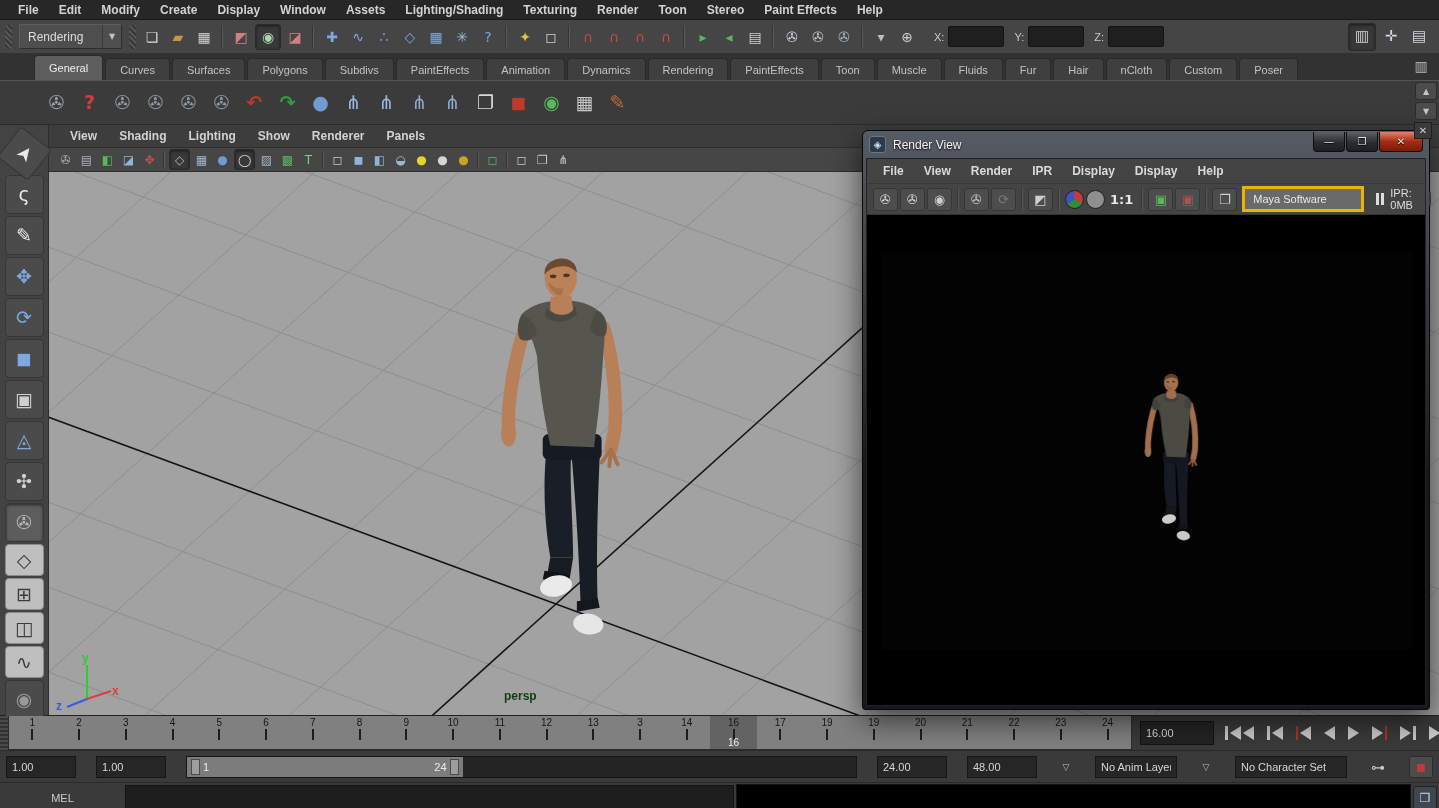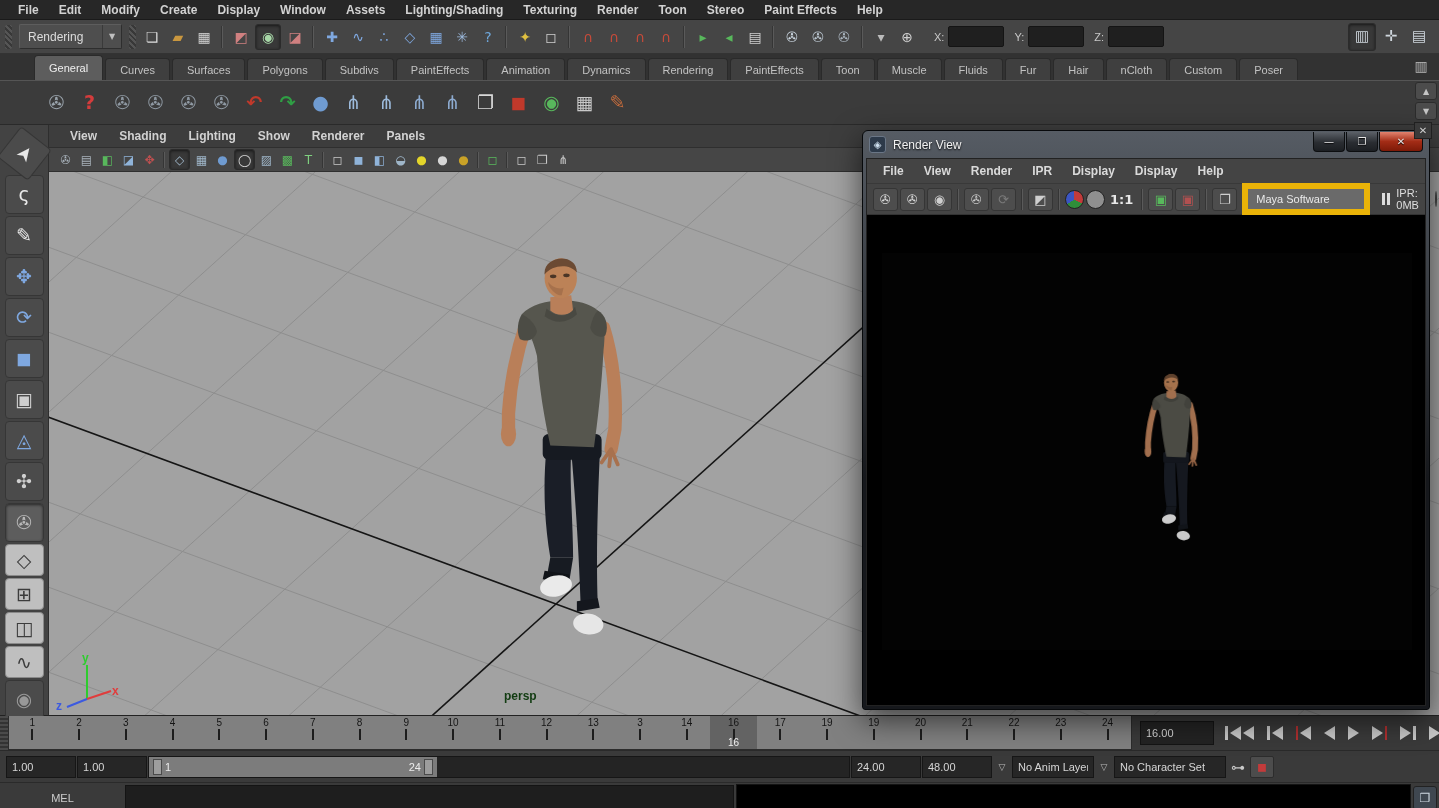--- a/index.html
+++ b/index.html
@@ -78,21 +78,21 @@
         display:flex;flex-direction:column;}
   .rv-menus{display:flex;align-items:center;height:24px;padding-left:6px;background:#444;}
   .rv-menus .menu-item{padding:0 10px;color:#dadada;}
   .rv-toolbar{display:flex;align-items:center;height:30px;background:#444;border-top:1px solid #393939;border-bottom:1px solid #333;padding:0 5px;}
   .rv-toolbar .icon{width:23px;height:21px;background:#4d4d4d;border:1px solid #353535;font-size:13px;}
   .rv-toolbar .icon.sep{width:6px;background:linear-gradient(to right,transparent 2px,#353535 2px,#353535 3px,#5a5a5a 3px,#5a5a5a 4px,transparent 4px);border:none;}
   .ball-rgb{background:conic-gradient(#c23b3b 0 33%,#2f8d3a 33% 66%,#3b55c2 66%) !important;border-radius:50% !important;width:17px !important;height:17px !important;border:1px solid #222 !important;}
   .ball-alpha{background:#8f8f8f !important;border-radius:50% !important;width:17px !important;height:17px !important;border:1px solid #222 !important;}
   .txt{background:none !important;border:none !important;color:#e8e8e8;font-weight:bold;font-size:13px;width:auto !important;padding:0 3px;}
   .renderer-field{height:20px;min-width:100px;display:flex;align-items:center;padding:0 8px;margin:12px 4px;
-        background:#6a6a6a;border:6px solid #eab308;color:#e9e9e9;font-size:11px;}
+        background:#6a6a6a;border:3px solid #eab308;color:#e9e9e9;font-size:11px;}
   .pausebars{display:flex;gap:2px;margin:0 6px 0 8px;}
   .pausebars i{width:3px;height:12px;background:#dcdcdc;}
   .ipr-mem{color:#dedede;font-size:11px;margin-right:16px;}
   .stopdot{width:14px;height:14px;border-radius:50%;background:#8a8a8a;border:1px solid #333;}
   .rv-black{flex:1;position:relative;background:#000;}
   .rv-image{position:absolute;left:15px;top:38px;width:530px;height:397px;background:#030303;}
   .rv-status{height:40px;background:#2b2b2b;border-top:1px solid #111;display:flex;flex-direction:column;
         align-items:center;justify-content:center;font-weight:bold;font-size:11px;color:#c6c6c6;gap:2px;}
   .rv-status span{margin:0 14px;}
   
@@ -107,21 +107,21 @@
   .timefield{width:62px;height:22px;margin:5px 6px 0 8px;background:#232323;border:1px solid #141414;color:#d6d6d6;
         font-size:11px;padding:0 5px;font-family:"Liberation Sans",sans-serif;}
   .playback{display:flex;align-items:center;margin-left:auto;padding-right:6px;gap:3px;}
   .pb-btn{display:flex;align-items:center;gap:2px;padding:3px 5px;border-radius:3px;}
   .tri{width:0;height:0;border-style:solid;}
   .tri.r{border-width:7px 0 7px 11px;border-color:transparent transparent transparent #c9c9c9;}
   .tri.l{border-width:7px 11px 7px 0;border-color:transparent #c9c9c9 transparent transparent;}
   .pbar{width:3px;height:14px;background:#c9c9c9;}
   .pbar.red{width:2px;background:#b03030;}
   
-  .rangerow{display:flex;align-items:center;height:31px;background:#3a3a3a;border-top:1px solid #2a2a2a;padding:0 6px;gap:1px;}
+  .rangerow{display:flex;align-items:center;height:31px;background:#3a3a3a;border-top:1px solid #2a2a2a;padding:0 6px;gap:20px;}
   .rangerow input{height:20px;background:#262626;border:1px solid #161616;color:#d6d6d6;font-size:11px;padding:0 5px;
         font-family:"Liberation Sans",sans-serif;}
   .rr-num{width:58px;}
   .rr-track{flex:1;max-width:700px;height:20px;background:#242424;border:1px solid #161616;position:relative;}
   .rr-bar{position:absolute;left:0;top:0;bottom:0;width:40%;background:#7c7c7c;display:flex;align-items:center;
         justify-content:space-between;color:#ececec;font-size:11px;padding:0 4px;}
   .rr-handle{width:7px;height:14px;background:#9d9d9d;border:1px solid #4a4a4a;flex:none;}
   .rr-bar .s{display:flex;align-items:center;gap:3px;}
   .rr-field{width:70px;}
   .mini-arrow{width:18px;height:18px;display:flex;align-items:center;justify-content:center;font-size:9px;color:#bbb;

